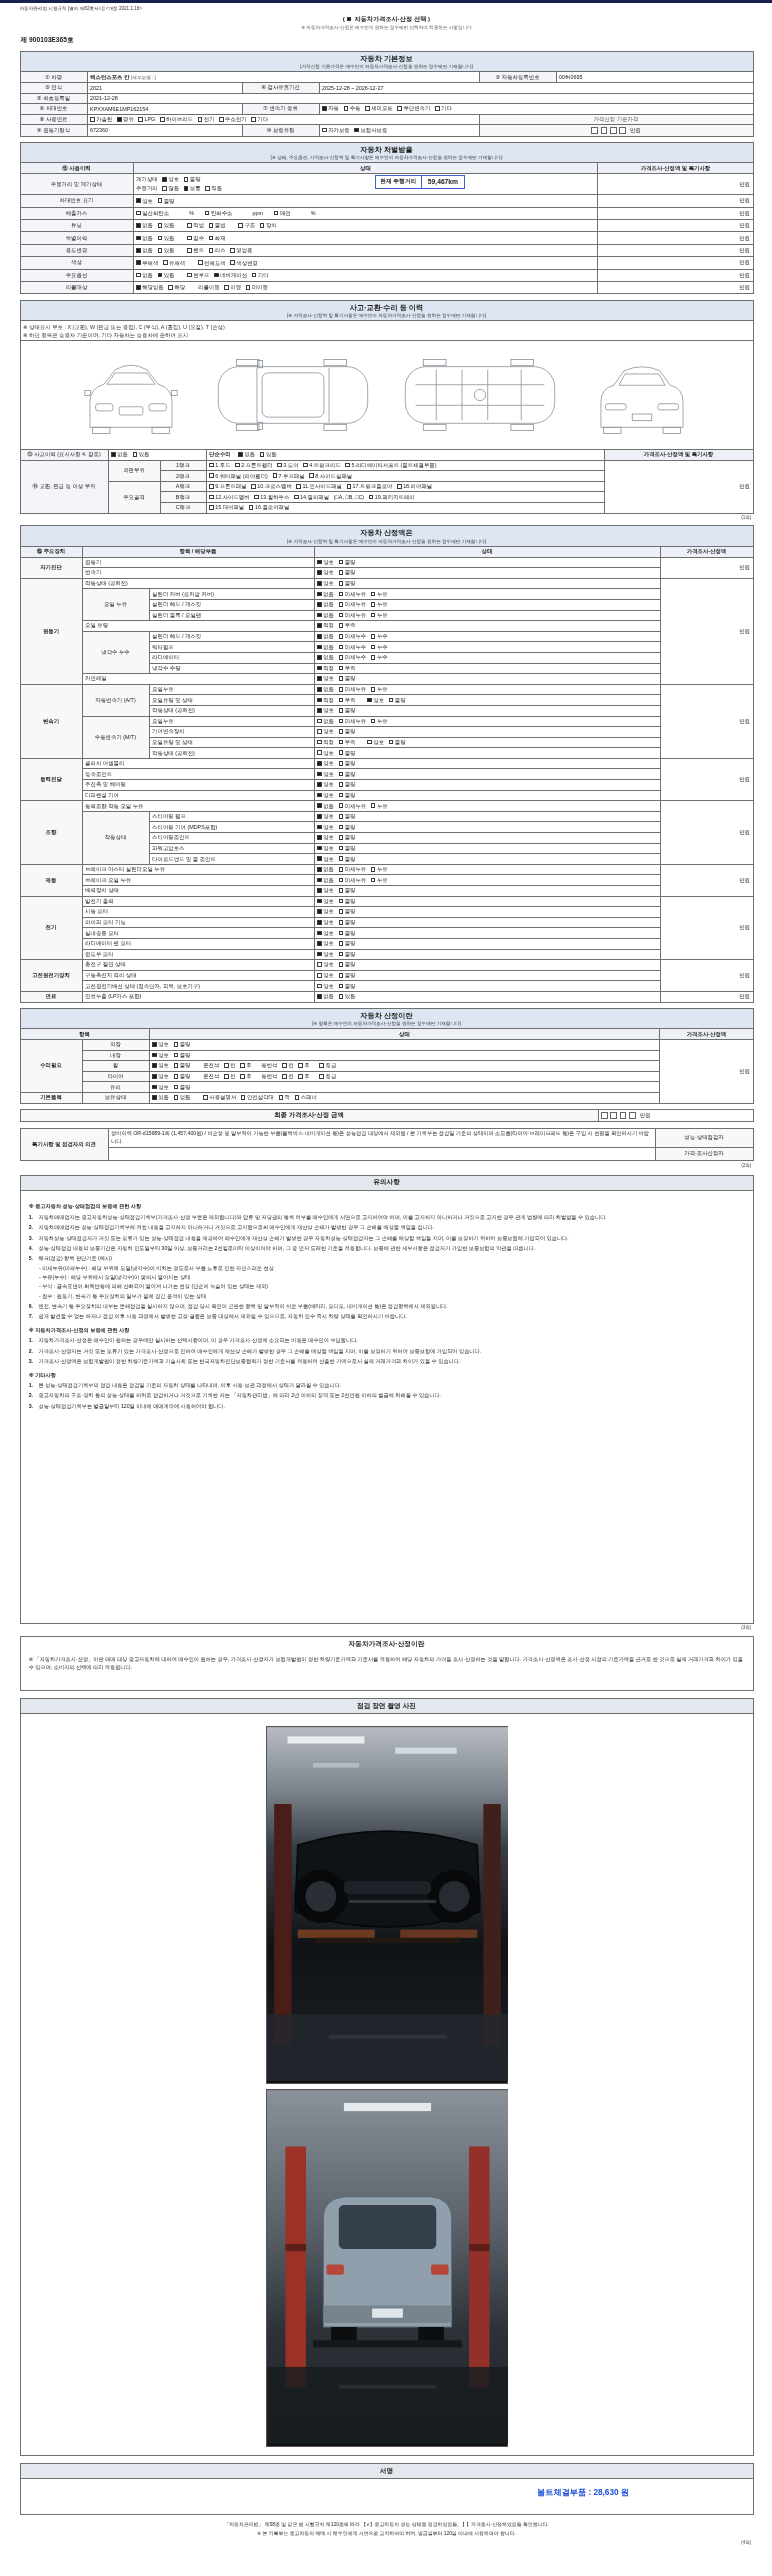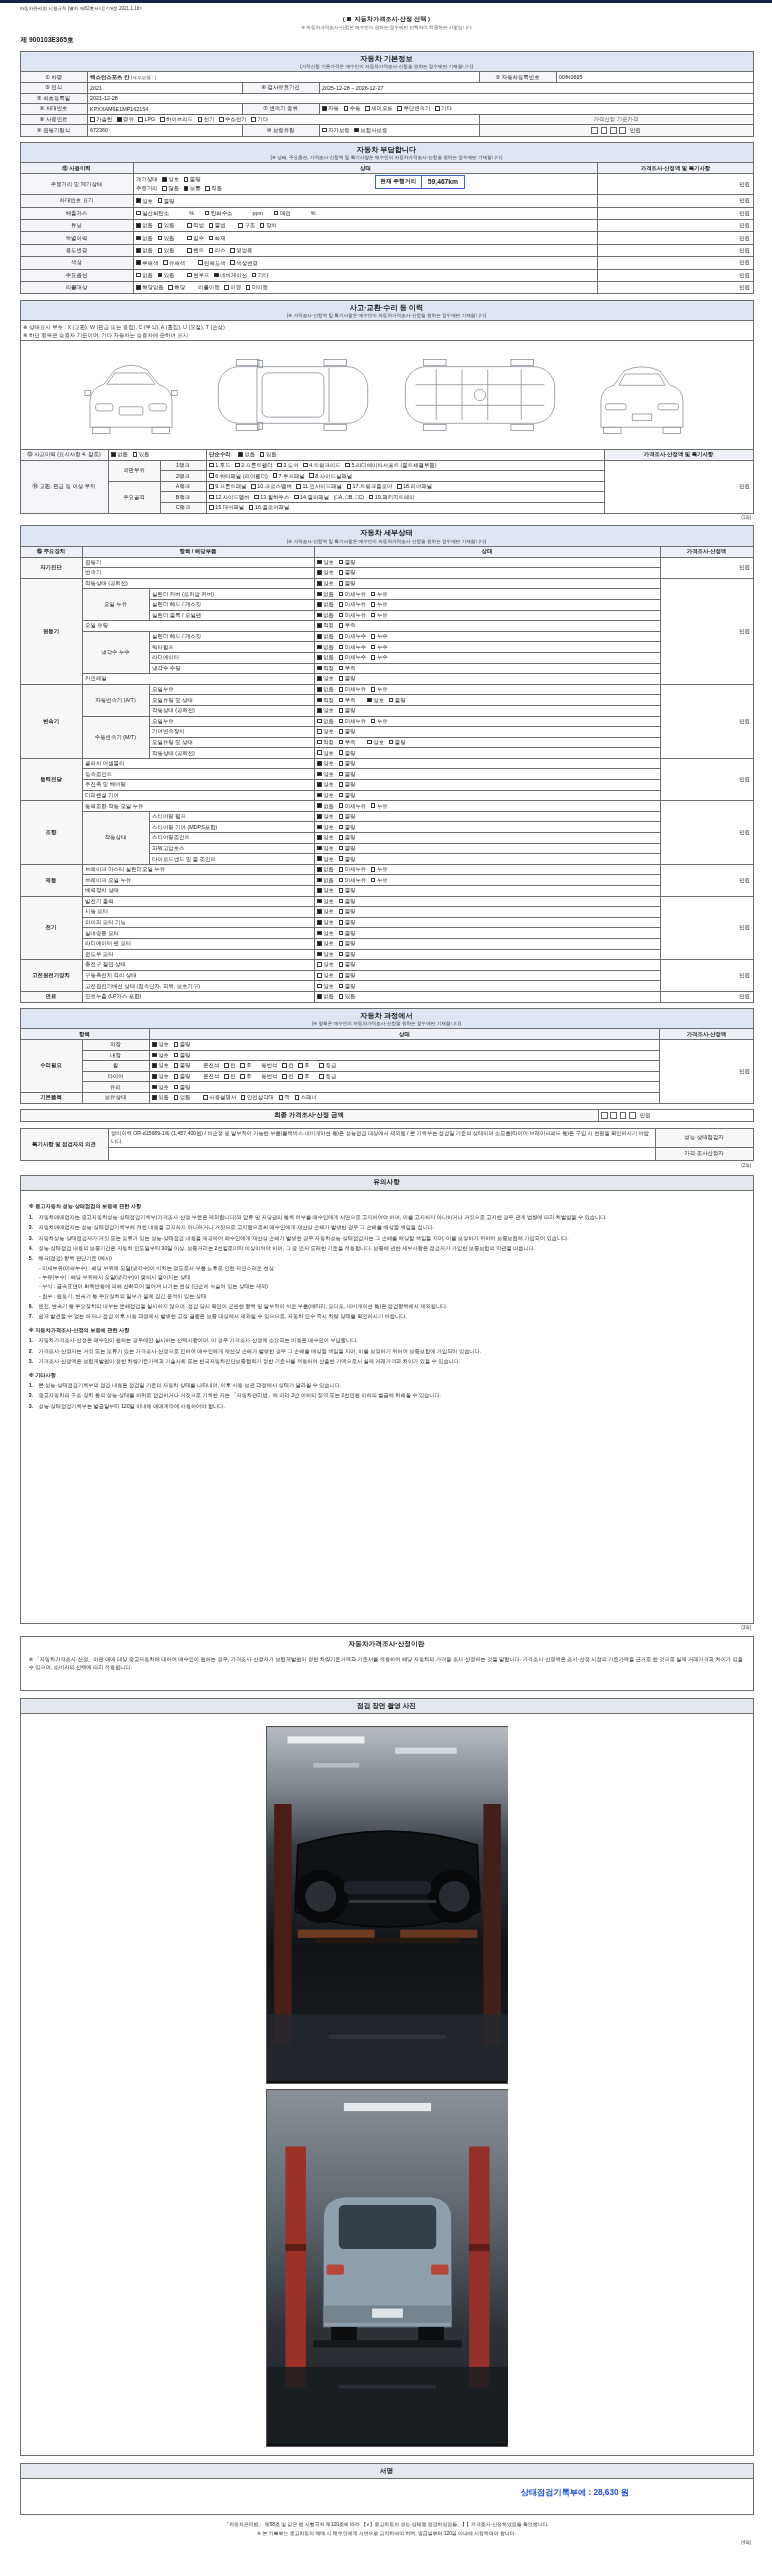--- a/index.html
+++ b/index.html
@@ -127,21 +127,21 @@
   </table>
 
   <table class="tbl">
     <colgroup>
         <col style="width:113px">
         <col>
         <col style="width:155px">
       </colgroup>
     <thead>
       <tr class="title-row">
-          <td colspan="3"><span>자동차 부담합니다</span><div class="note-line">(※ 상태, 주요옵션, 가격조사·산정액 및 특기사항은 매수인이 자동차가격조사·산정을 원하는 경우에만 기재합니다)</div></td>
+          <td colspan="3"><span>자동차 처벌받을</span><div class="note-line">(※ 상태, 주요옵션, 가격조사·산정액 및 특기사항은 매수인이 자동차가격조사·산정을 원하는 경우에만 기재합니다)</div></td>
         </tr>
       <tr>
         <th>⑪ 사용이력</th>
         <th>상태</th>
         <th>가격조사·산정액 및 특기사항</th>
       </tr>
     </thead>
     <tbody id="comp-body">
         <tr>
           <td class="lab">주행거리 및 계기상태</td>
@@ -326,21 +326,21 @@
   <table class="tbl">
     <colgroup>
         <col style="width:62px">
         <col style="width:67px">
         <col style="width:165px">
         <col>
         <col style="width:93px">
       </colgroup>
     <thead>
       <tr class="title-row">
-          <td colspan="5"><span>자동차 세부상태</span><div class="note-line">(※ 가격조사·산정액 및 특기사항은 매수인이 자동차가격조사·산정을 원하는 경우에만 기재합니다)</div></td>
+          <td colspan="5"><span>자동차 산정액은</span><div class="note-line">(※ 가격조사·산정액 및 특기사항은 매수인이 자동차가격조사·산정을 원하는 경우에만 기재합니다)</div></td>
         </tr>
       <tr>
         <th>⑮ 주요장치</th>
         <th colspan="2">항목 / 해당부품</th>
         <th>상태</th>
         <th>가격조사·산정액</th>
       </tr>
     </thead>
     <tbody id="detail-body">
         <tr>
@@ -539,21 +539,21 @@
 
   <table class="tbl">
     <colgroup>
         <col style="width:62px">
         <col style="width:67px">
         <col>
         <col style="width:93px">
       </colgroup>
     <thead>
       <tr class="title-row">
-          <td colspan="4"><span>자동차 과정에서</span><div class="note-line">(※ 항목은 매수인이 자동차가격조사·산정을 원하는 경우에만 기재합니다)</div></td>
+          <td colspan="4"><span>자동차 산정이란</span><div class="note-line">(※ 항목은 매수인이 자동차가격조사·산정을 원하는 경우에만 기재합니다)</div></td>
         </tr>
       <tr>
         <th colspan="2">항목</th>
         <th>상태</th>
         <th>가격조사·산정액</th>
       </tr>
     </thead>
     <tbody id="other-body">
         <tr>
           <td class="cellc bold" rowspan="5">수리필요</td>
@@ -749,21 +749,21 @@
         <rect x="295" y="462" width="50" height="26" fill="#0c0e10"></rect>
         <rect x="90" y="488" width="290" height="14" fill="#15181b"></rect>
         <rect x="0" y="540" width="470" height="150" fill="#181c20" opacity="0.85"></rect>
         <rect x="140" y="575" width="190" height="7" fill="#2c3238" opacity="0.8"></rect>
       </svg>
     </div>
   </div>
 
   <div class="bar">서명</div>
   <div class="box sig-body">
-    <span class="blue"><span>상태점검기록부에 :</span> <span>28,630 원</span></span>
+    <span class="blue"><span>볼트체결부품 :</span> <span>28,630 원</span></span>
   </div>
 
   <div class="bottom-lines">
     <div>「자동차관리법」 제58조 및 같은 법 시행규칙 제120조에 따라 【∨】중고자동차 성능·상태를 점검하였음을, 【 】가격조사·산정하였음을 확인합니다.</div>
     <div>※ 본 기록부는 중고자동차 매매 시 매수인에게 서면으로 고지하여야 하며, 발급일부터 120일 이내에 사용하여야 합니다.</div>
   </div>
   <div class="marks">(4쪽)</div>
 
 </div>
 

